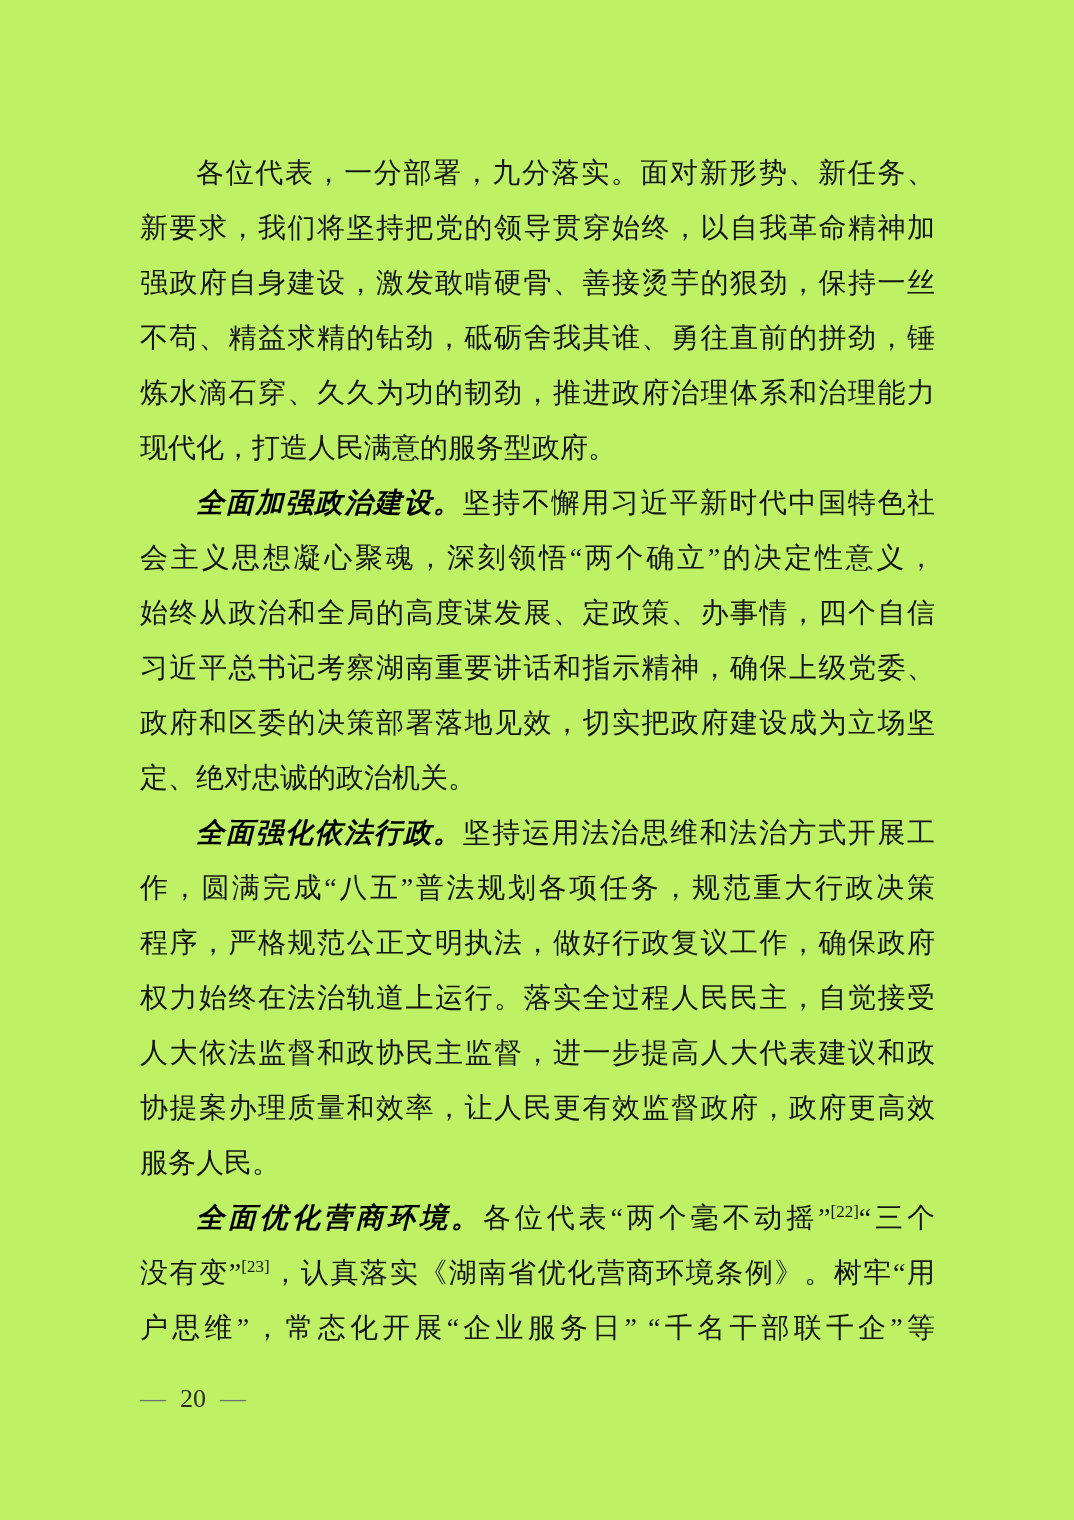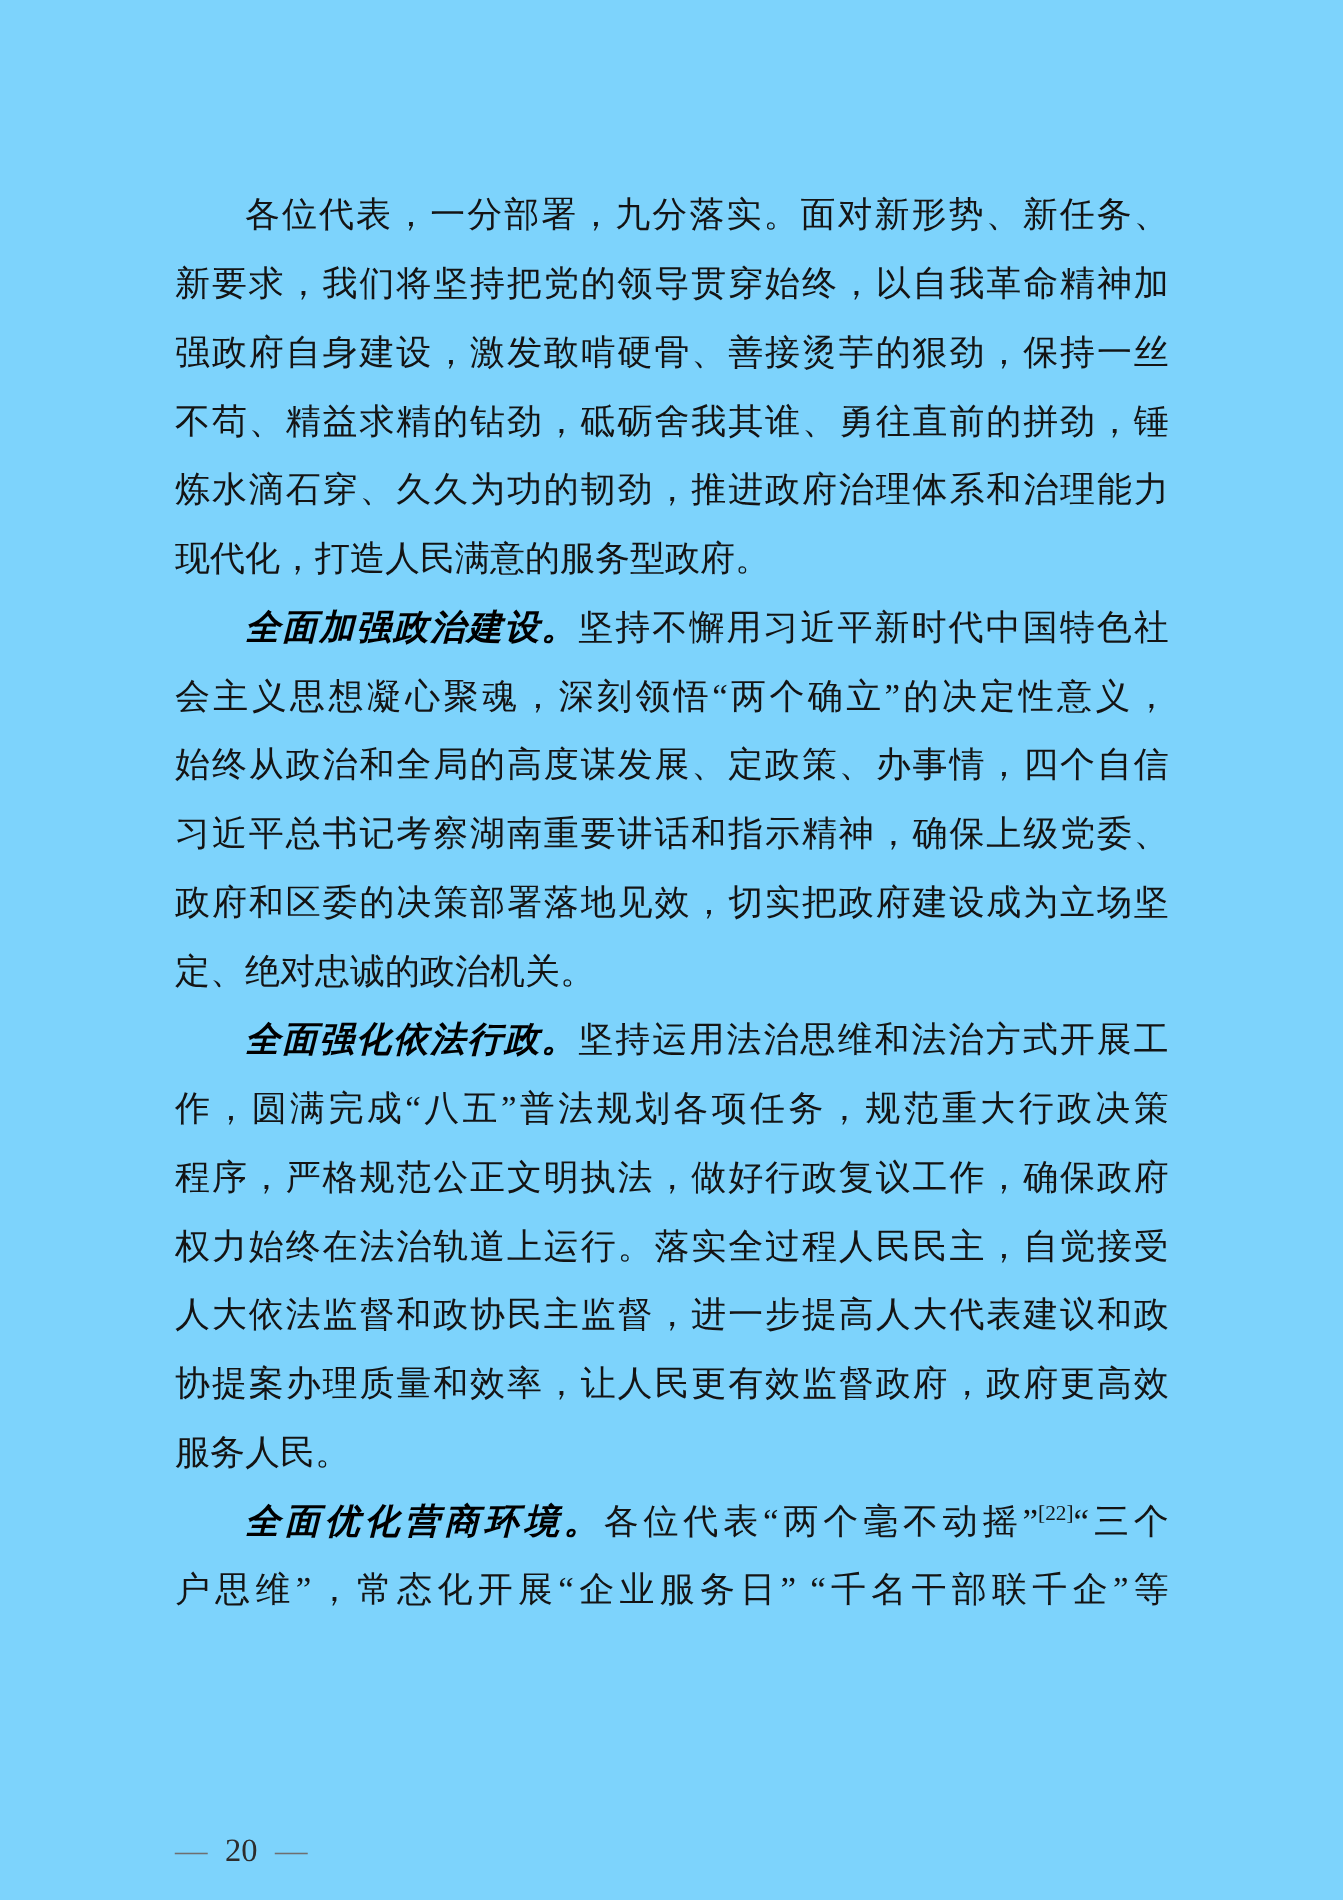--- a/index.html
+++ b/index.html
@@ -4,21 +4,21 @@
 <style>
   html, body {
     margin: 0;
     padding: 0;
     background: #ffffff;
   }
   .page {
     position: relative;
     width: 1074px;
     height: 1520px;
-    background: #7dd3fc;
+    background: #bef264;
     overflow: hidden;
     font-family: "Liberation Serif", serif;
   }
   .doc-body {
     position: absolute;
     left: 140px;
     top: 145px;
     width: 795px;
     color: #141414;
     font-size: 28px;
@@ -45,21 +45,21 @@
   }
   .seg-sup {
     font-size: 17px;
     vertical-align: super;
     line-height: 0;
     font-family: "Liberation Serif", serif;
   }
   .footer {
     position: absolute;
     left: 140px;
-    top: 1458px;
+    top: 1376px;
     height: 45px;
     line-height: 45px;
     font-size: 26px;
     color: #3a3a3a;
     font-family: "Liberation Serif", serif;
     text-align: right;
   }
   .footer .dash { color: #6f6f6f; }
   .footer .pg-num {
     margin: 0 14px;
@@ -91,19 +91,20 @@
         <div class="line indent"><span class="seg-bold">全面强化依法行政。</span><span class="seg-normal">坚持运用法治思维和法治方式开展工</span></div>
         <div class="line"><span class="seg-normal">作，圆满完成“八五”普法规划各项任务，规范重大行政决策</span></div>
         <div class="line"><span class="seg-normal">程序，严格规范公正文明执法，做好行政复议工作，确保政府</span></div>
         <div class="line"><span class="seg-normal">权力始终在法治轨道上运行。落实全过程人民民主，自觉接受</span></div>
         <div class="line"><span class="seg-normal">人大依法监督和政协民主监督，进一步提高人大代表建议和政</span></div>
         <div class="line"><span class="seg-normal">协提案办理质量和效率，让人民更有效监督政府，政府更高效</span></div>
         <div class="line last"><span class="seg-normal">服务人民。</span></div>
       </div>
       <div class="paragraph">
         <div class="line indent"><span class="seg-bold">全面优化营商环境。</span><span class="seg-normal">各位代表“两个毫不动摇”</span><span class="seg-sup">[22]</span><span class="seg-normal">“三个</span></div>
+        <div class="line"><span class="seg-normal">没有变”</span><span class="seg-sup">[23]</span><span class="seg-normal">，认真落实《湖南省优化营商环境条例》。树牢“用</span></div>
         <div class="line"><span class="seg-normal">户思维”，常态化开展“企业服务日” “千名干部联千企”等</span></div>
       </div>
     </div>
   <div class="footer">
     <span class="dash">—</span><span class="pg-num">20</span><span class="dash">—</span>
   </div>
 </div>
 
 </body></html>

